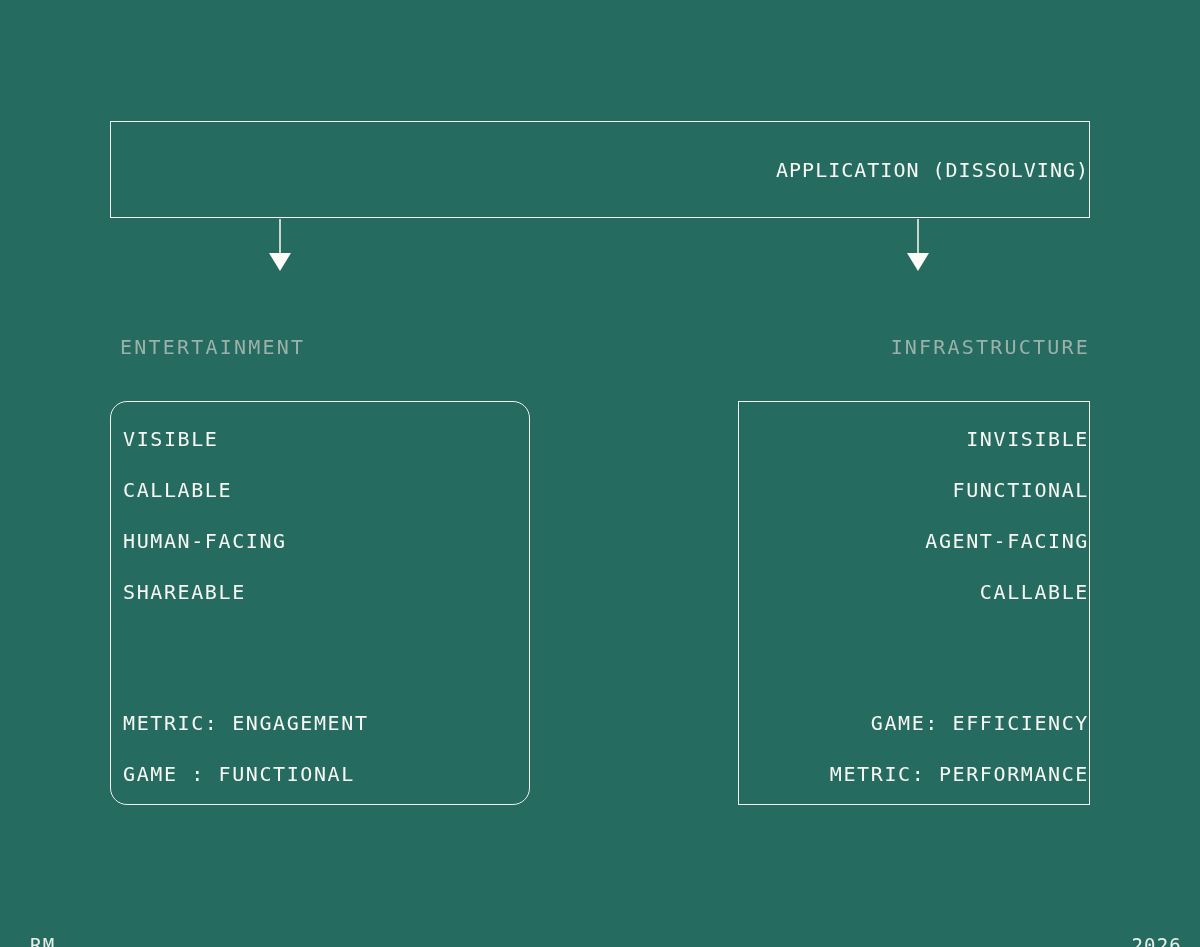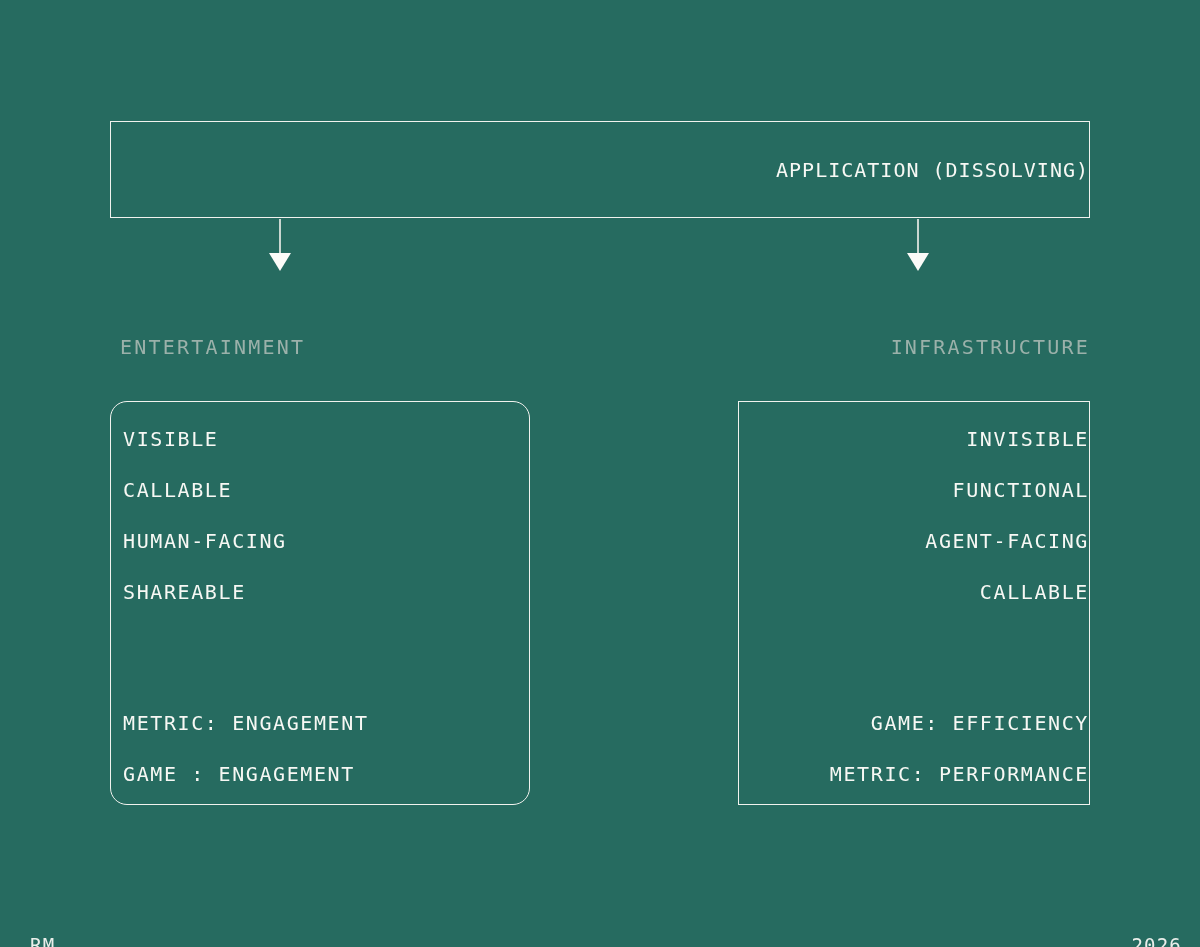--- a/index.html
+++ b/index.html
@@ -129,21 +129,21 @@
 
   <div class="branch-label label-right">INFRASTRUCTURE</div>
 
   <div class="branch-box box-left">
     <div class="item">VISIBLE</div>
     <div class="item">CALLABLE</div>
     <div class="item">HUMAN-FACING</div>
     <div class="item">SHAREABLE</div>
     <div class="spacer"></div>
     <div class="item">METRIC: ENGAGEMENT</div>
-    <div class="item">GAME : ENGAGEMENT</div>
+    <div class="item">GAME : FUNCTIONAL</div>
   </div>
 
   <div class="branch-box box-right">
     <div class="item">INVISIBLE</div>
     <div class="item">FUNCTIONAL</div>
     <div class="item">AGENT-FACING</div>
     <div class="item">CALLABLE</div>
     <div class="spacer"></div>
     <div class="item">GAME: EFFICIENCY</div>
     <div class="item">METRIC: PERFORMANCE</div>

